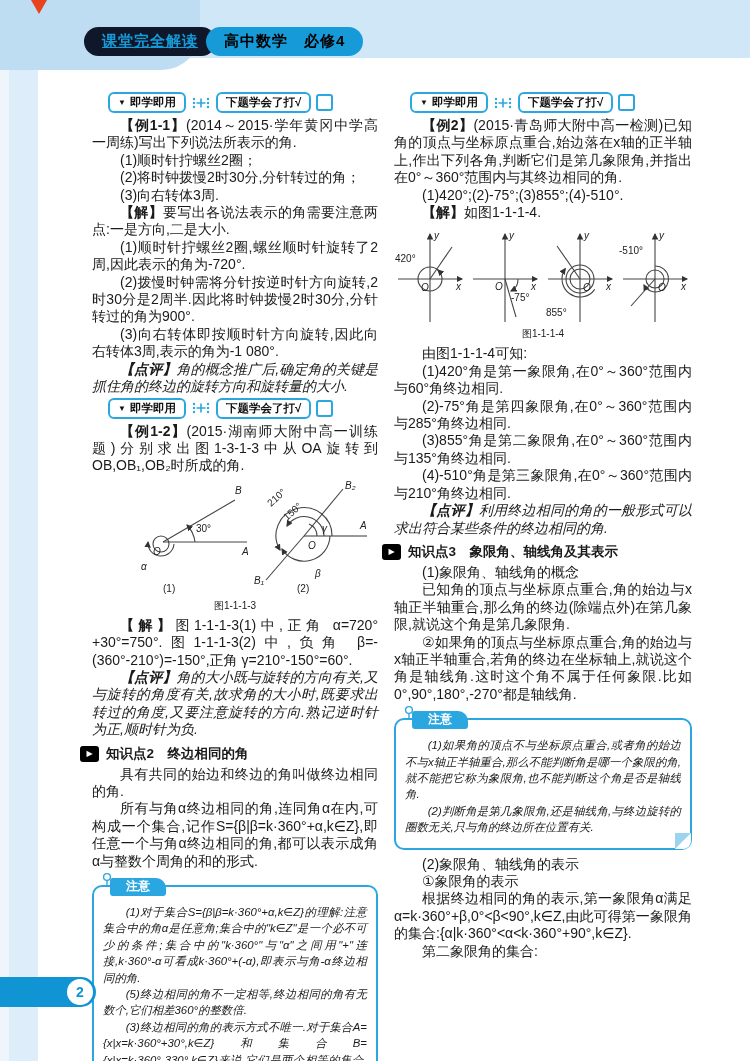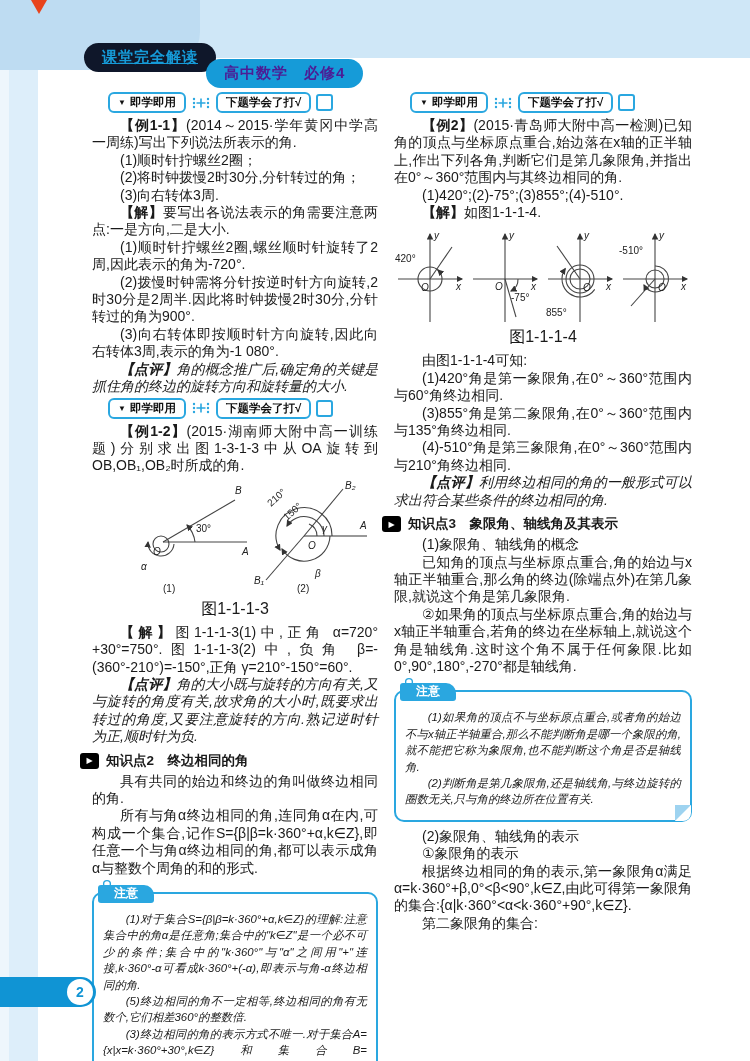--- a/index.html
+++ b/index.html
@@ -13,21 +13,21 @@
   }
   .sidebar { position:absolute; left:0; top:0; width:38px; height:1061px; background:#ddeefa; }
   .sidebar-pale { position:absolute; left:0; top:0; width:9px; height:1061px; background:#eef6fc; }
   .header-band { position:absolute; left:0; top:0; width:750px; height:58px; background:#cfe7f7; }
   .header-band-left { position:absolute; left:0; top:0; width:200px; height:70px; background:#bedcf2; border-radius:0 0 38px 0; }
   .corner-flag { position:absolute; left:31px; top:0; width:0; height:0;
     border-left:8px solid transparent; border-right:8px solid transparent; border-top:14px solid #e8431c; }
   .badges { position:absolute; left:84px; top:27px; display:flex; align-items:center; }
   .badge { border-radius:17px; padding:5px 18px; font-weight:bold; font-size:15px; letter-spacing:1px; }
   .badge-white { background:#0f172a; color:#169bd8; position:relative; z-index:1;text-decoration:underline; }
-  .badge-blue { background:#169bd8; color:#4c1d95; margin-left:-10px; z-index:2; position:relative;margin-top:32px; }
+  .badge-blue { background:#169bd8; color:#000000; margin-left:-10px; z-index:2; position:relative; }
   .page-pill { position:absolute; left:0; top:977px; width:96px; height:30px; background:#1094d4; border-radius:0 16px 16px 0; }
   .page-circle { position:absolute; right:3px; top:2px; width:26px; height:26px; background:#fff; border-radius:50%;
     display:flex; align-items:center; justify-content:center; color:#1094d4; font-weight:bold; font-size:14px; }
 
   .content { position:absolute; left:92px; top:90px; width:600px; display:flex; gap:16px; }
   .col { display:block; }
   .col-left { width:286px; }
   .col-right { width:298px; }
 
   .use-banner { display:flex; align-items:center; gap:5px; margin:2px 0 4px 16px; }
@@ -38,31 +38,31 @@
 
   .p { font-size:14px; line-height:17.4px; text-indent:2em; text-align:justify; }
   .p .lead { font-weight:bold; }
   .comment { font-style:italic; }
 
   .kp-head { display:flex; align-items:center; gap:7px; font-size:13.5px; font-weight:bold; margin:6px 0 3px -12px; }
   .kp-icon { width:19px; height:16px; background:#000; color:#fff; border-radius:3px; font-size:8px;
     display:flex; align-items:center; justify-content:center; flex:none; }
 
   .note-box { position:relative; border:2px solid #2aa7e0; border-radius:10px; margin:15px 0 6px; padding:17px 9px 12px; background:#fff; }
-  .note-tab { position:absolute; top:-9px; left:4px; background:#2aa7e0; color:#fff; font-weight:bold; font-size:12px;
+  .note-tab { position:absolute; top:-9px; left:16px; background:#2aa7e0; color:#fff; font-weight:bold; font-size:12px;
     padding:1px 16px 2px; border-radius:3px 10px 3px 3px; line-height:15px; }
   .note-pin { position:absolute; top:-15px; left:8px; }
   .note-box .p { font-style:italic; font-size:11.4px; line-height:16.4px; }
   .dog-cover { position:absolute; right:-1px; bottom:-1px; width:16px; height:16px; background:#fff; border-radius:0 0 8px 0; }
   .dog-fold { position:absolute; right:-1px; bottom:-1px; width:0; height:0;
     border-top:16px solid #9ed3f0; border-right:16px solid transparent; }
 
   .figure { text-align:center; margin:3px 0 1px; }
   .figure svg { display:block; margin:0 auto; }
-  .fig-caption { font-size:16px; text-align:center; margin:1px 0 4px; }
+  .fig-caption { font-size:10px; text-align:center; margin:1px 0 4px; }
   svg text { font-size:10px; fill:#222; font-style:italic; }
   svg text.up { font-style:normal; }
   svg .stroke { stroke:#444; fill:none; stroke-width:1.1; }
 </style>
 </head>
 <body>
 
 <div class="sidebar"></div>
 <div class="sidebar-pale"></div>
 <div class="header-band"></div>
@@ -291,20 +291,21 @@
           <text x="62" y="66">x</text>
           <text x="39" y="67">O</text>
           <text class="up" x="0" y="30">-510°</text>
         </g>
       </svg>
       <div class="fig-caption">图1-1-1-4</div>
     </div>
 
     <p class="p">由图1-1-1-4可知:</p>
     <p class="p">(1)420°角是第一象限角,在0°～360°范围内与60°角终边相同.</p>
+    <p class="p">(2)-75°角是第四象限角,在0°～360°范围内与285°角终边相同.</p>
     <p class="p">(3)855°角是第二象限角,在0°～360°范围内与135°角终边相同.</p>
     <p class="p">(4)-510°角是第三象限角,在0°～360°范围内与210°角终边相同.</p>
     <p class="p comment"><span class="lead">【点评】</span><span>利用终边相同的角的一般形式可以求出符合某些条件的终边相同的角.</span></p>
 
     <div class="kp-head">
       <span class="kp-icon">▶</span>
       <span>知识点3　象限角、轴线角及其表示</span>
     </div>
     <p class="p">(1)象限角、轴线角的概念</p>
     <p class="p">已知角的顶点与坐标原点重合,角的始边与x轴正半轴重合,那么角的终边(除端点外)在第几象限,就说这个角是第几象限角.</p>

